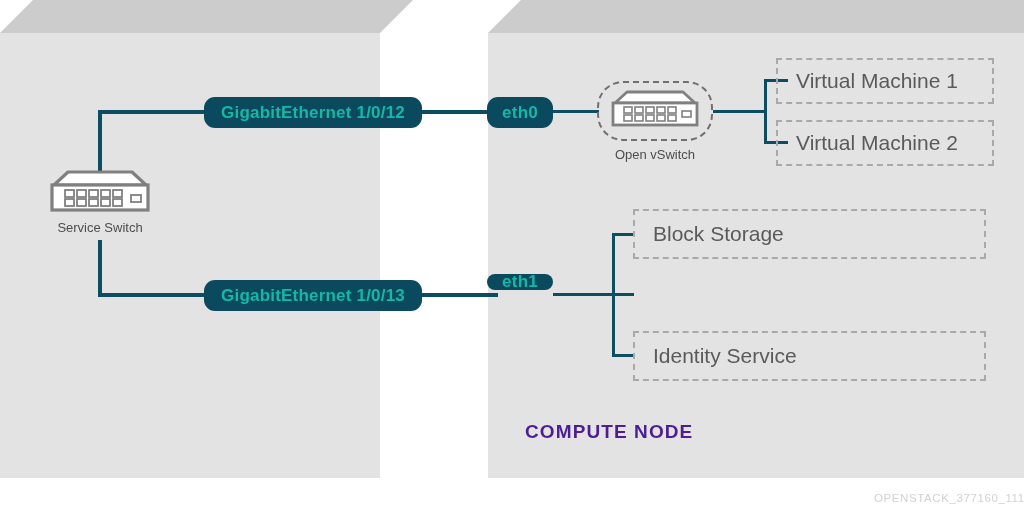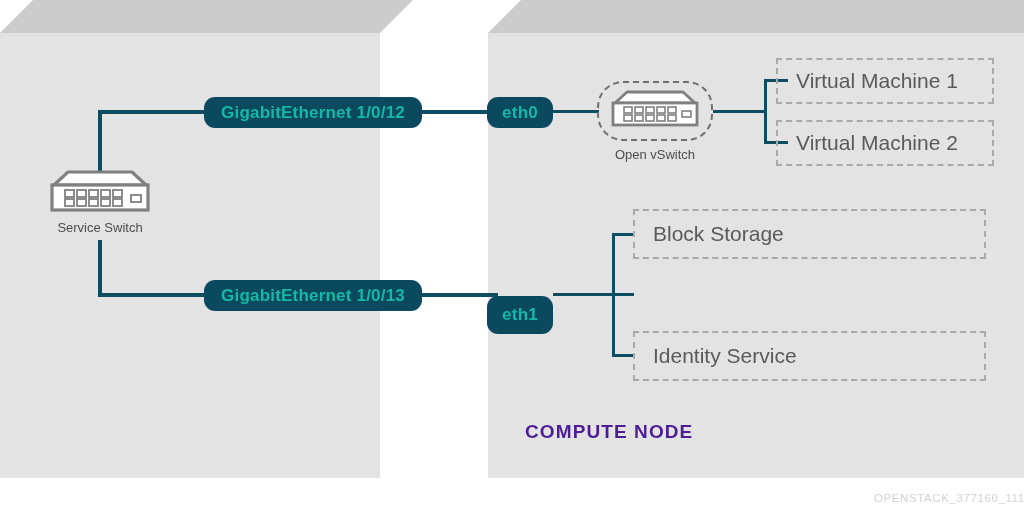--- a/index.html
+++ b/index.html
@@ -143,21 +143,21 @@
     </svg>
   </div>
   <div class="caption" style="left:20px; top:220px; width:160px;">Service Switch</div>
 
   <div class="pill" style="left:204px; top:97px; width:218px; height:31px;">GigabitEthernet 1/0/12</div>
 
   <div class="pill" style="left:204px; top:280px; width:218px; height:31px;">GigabitEthernet 1/0/13</div>
 
   <div class="pill" style="left:487px; top:97px; width:66px; height:31px;">eth0</div>
 
-  <div class="pill" style="left:487px; top:296px; width:66px; height:38px;">eth1</div>
+  <div class="pill" style="left:487px; top:274px; width:66px; height:16px;">eth1</div>
 
   <div class="line" style="left:553px; top:110px; width:46px; height:3px;"></div>
 
   <div class="dashed-halo" style="left:597px; top:81px; width:116px; height:60px;"></div>
   <div class="switch-wrap" style="left:608px; top:88px; width:94px; height:42px;">
     <svg width="94" height="42" viewBox="0 0 94 42">
       <path d="M7 15 L19 4 L75 4 L87 15 Z" fill="#ffffff" stroke="#808080" stroke-width="2.8" stroke-linejoin="round"></path>
       <rect x="5" y="15" width="84" height="22" fill="#ffffff" stroke="#808080" stroke-width="2.8"></rect>
       <g fill="none" stroke="#808080" stroke-width="1.6">
         <rect x="16" y="19" width="8" height="6"></rect>

